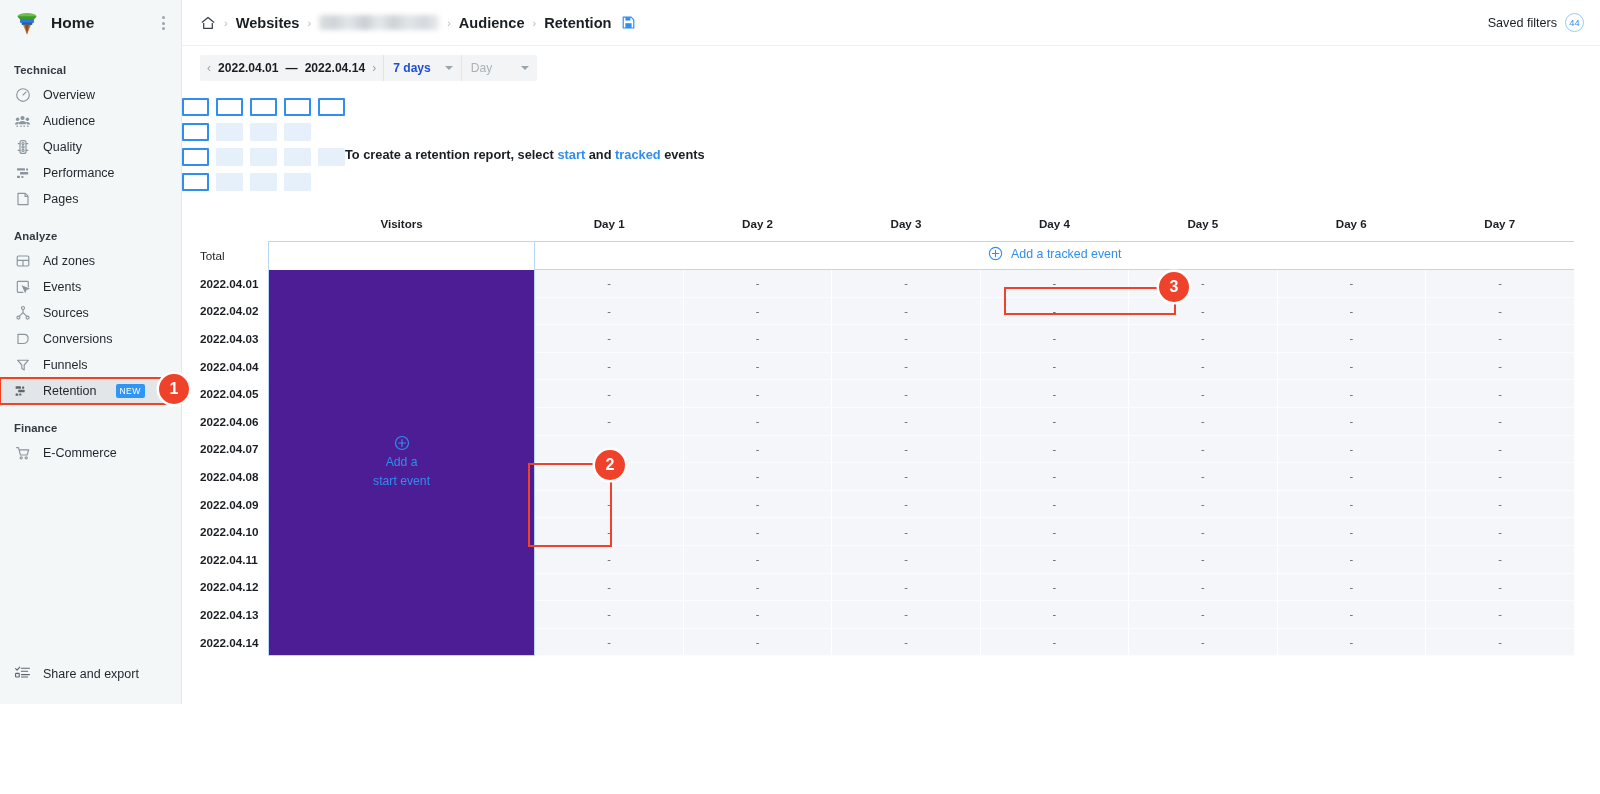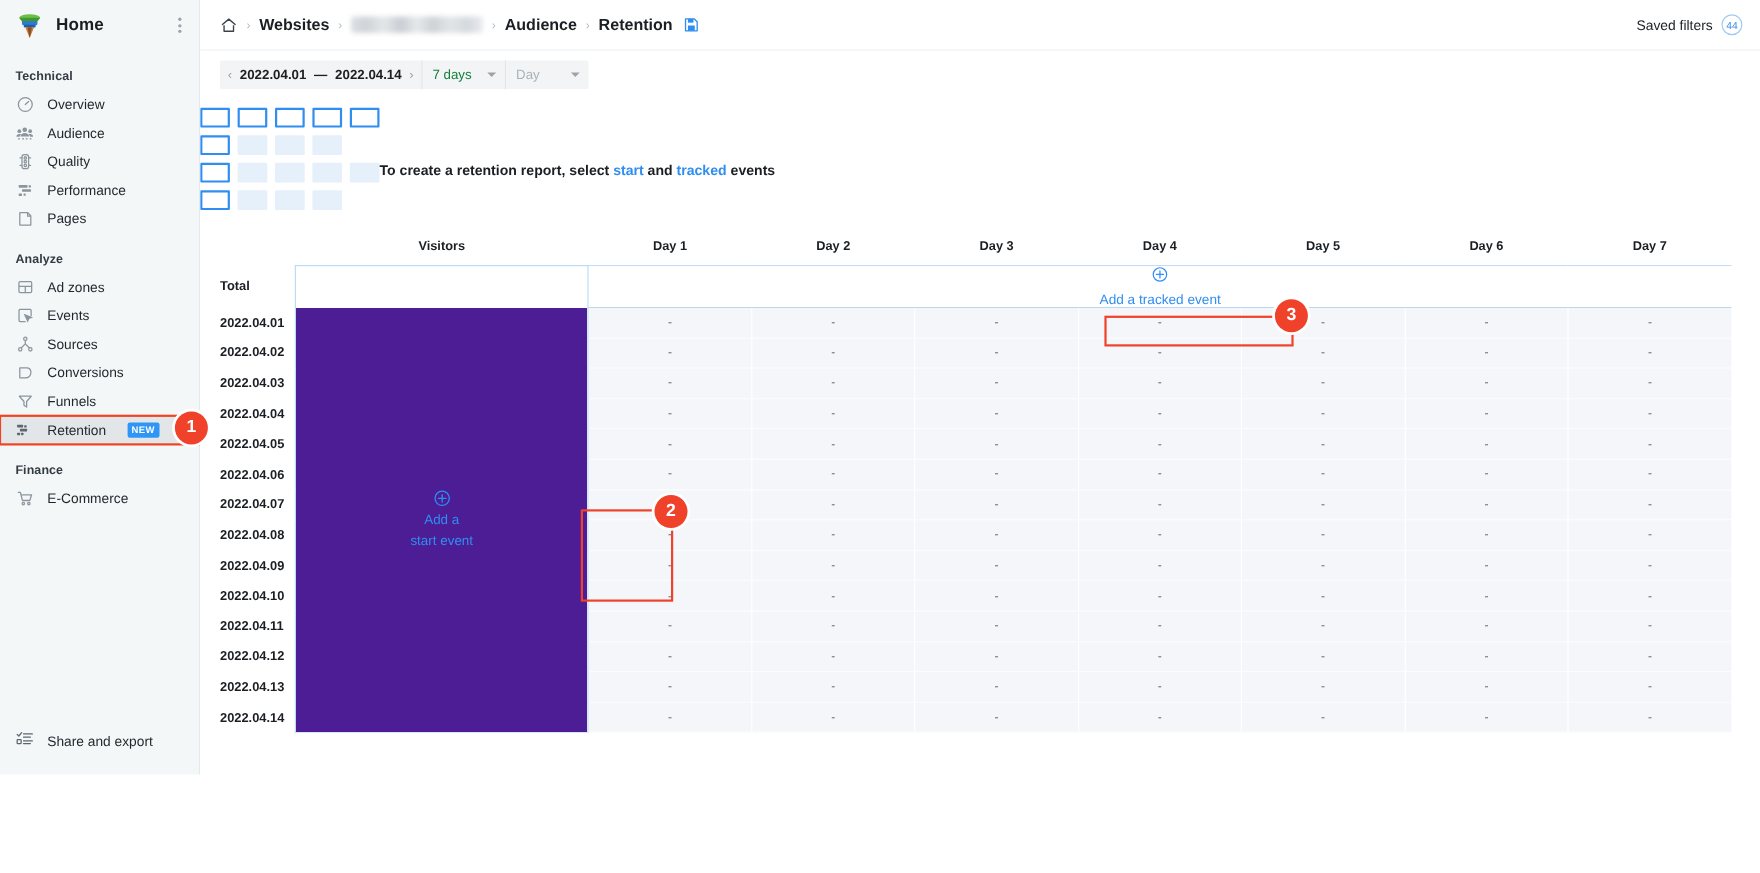--- a/index.html
+++ b/index.html
@@ -51,21 +51,21 @@
     padding-left: 14px; gap: 12px; cursor: pointer; position: relative;
   }
   .nav-item .ico { width: 17px; height: 17px; flex: 0 0 17px; display:flex; align-items:center; justify-content:center;}
   .nav-item .lbl { font-size: 12.5px; color: #1f262c; white-space: nowrap; }
   .nav-item.active { background: #e2e6e8; }
   .nav-item.active.highlight {
     outline: 2px solid #f04322; outline-offset: -1px;
     background: #e2e6e8;
   }
   .badge-new {
-    background: #2f96f6; color: #fff; font-size: 8.6px; font-weight: 700;
+    background: #2f96f6; color: #fff; font-size: 8.6px; font-weight: 400;
     letter-spacing: .4px; padding: 2px 4px 2px 4px; border-radius: 2px; margin-left: 7px;
   }
   .sb-foot {
     position: absolute; bottom: 20px; left: 0; right: 0;
     display: flex; align-items: center; gap: 12px; padding-left: 14px; cursor: pointer;
   }
   .sb-foot .lbl { font-size: 12.5px; color: #1f262c; }
 
   
   .marker {
@@ -102,21 +102,21 @@
   .filterbar { height: 32px; display: flex; align-items: center; padding: 12px 0 0 18px; }
   .fbox { display: flex; align-items: center; height: 26px; background: #f2f4f5; border-radius: 2px; }
   .fdate { display: flex; align-items: center; padding: 0 7px; gap: 7px; cursor: pointer; }
   .fdate .ar { color: #9aa4ac; font-size: 12px; line-height: 1; }
   .fdate .txt { font-size: 12.1px; font-weight: 700; color: #1b1f23; }
   .fsel {
     display: flex; align-items: center; justify-content: space-between;
     height: 26px; padding: 0 8px 0 9px; min-width: 76px; cursor: pointer;
     border-left: 1px solid #e2e5e7;
   }
-  .fsel .txt { font-size: 12.1px; font-weight: 400; color: #15803d; }
+  .fsel .txt { font-size: 12.1px; font-weight: 700; color: #1d4ed8; }
   .fsel.disabled .txt { color: #aab2b9; font-weight: 400; }
   .caret { width: 0; height: 0; border-left: 4px solid transparent; border-right: 4px solid transparent;
            border-top: 4px solid #9aa4ac; margin-left: 14px; }
 
   
   .empty { margin-top: 20px; display: flex; flex-direction: row; align-items: center; }
   .grid-ill { display: flex; flex-direction: column; gap: 7px; }
   .grid-row { display: flex; gap: 7px; }
   .cell-o { width: 27px; height: 18px; border: 2px solid #2f8ef0; border-radius: 1px; background:#fff; }
   .cell-f { width: 27px; height: 18px; background: #e6f0fb; border-radius: 1px; }
@@ -136,32 +136,32 @@
   td.c-date {
     font-size: 11.7px; font-weight: 700; color: #1b1f23;
     text-align: left; padding-right: 10px; white-space: nowrap;
   }
   tr.rowline td { height: 27.6px; }
   td.dash { text-align: center; font-size: 11px; color: #5d666e; background: #f4f6f9;
             border-right: 1px solid #ffffff; border-bottom: 1px solid #fbfcfd; }
   td.dash:last-child { border-right: none; }
 
   
-  tr.total td.c-date { font-size: 11.7px; font-weight: 700; }
+  tr.total td.c-date { font-size: 11.7px; font-weight: 400; }
   td.total-vis {
     border: 1px solid #b8d9f5; border-bottom: none; background: #fff; height: 28px;
   }
   td.total-track {
     border-top: 1px solid #b8d9f5; border-bottom: 1px solid #b8d9f5; background: #fff;
     text-align: center; position: relative;
   }
   td.total-track.first { border-left: none; }
   .addtracked {
     display: inline-flex; align-items: center; gap: 8px;
-    color: #2f8ef0; font-size: 12.4px; cursor: pointer; white-space: nowrap; flex-direction: column;
+    color: #2f8ef0; font-size: 12.4px; cursor: pointer; white-space: nowrap;
   }
 
   
   td.vis-cell {
     border-left: 1px solid #b8d9f5; border-right: 1px solid #b8d9f5;
     border-bottom: 1px solid #b8d9f5; background: #4c1d95; vertical-align: middle; text-align: center;
     position: relative;
   }
   .addstart {
     display: inline-flex; flex-direction: column; align-items: center; gap: 4px;

